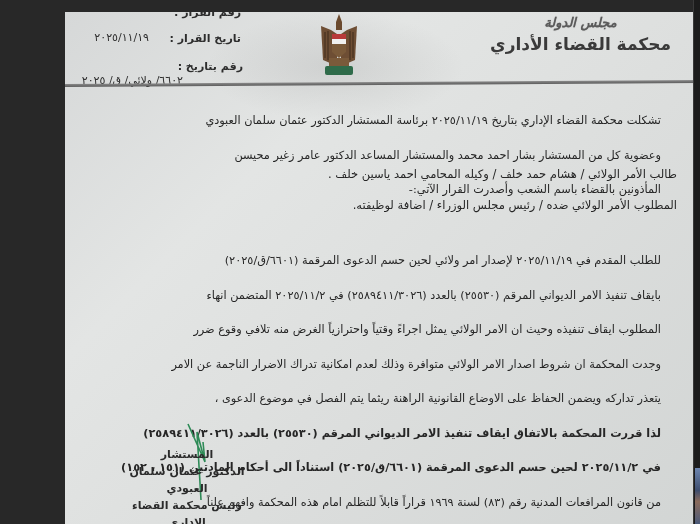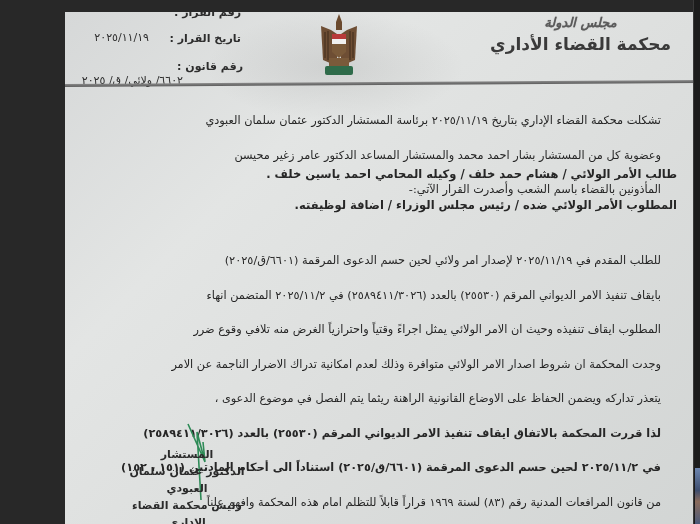--- a/index.html
+++ b/index.html
@@ -52,21 +52,21 @@
     background:linear-gradient(#8a8a8a, #5d5d5d);
     transform:rotate(-0.35deg);
   }
   .body-text {
     position:absolute; right:22px; left:24px; font-size:11.3px; line-height:18.5px;
     text-align:justify; text-align-last:right;
   }
   .bold { font-weight:bold; }
   .para { margin:16px; }
   .parties { position:absolute; right:22px; left:24px; top:146px; font-size:11.5px; }
-  .parties .p { font-weight:bold; margin-bottom:14px; line-height:17px; }
+  .parties .p { font-weight:normal; margin-bottom:14px; line-height:17px; }
   .signature {
     position:absolute; left:62px; top:434px; width:120px; text-align:center;
     font-size:11px; font-weight:bold; line-height:17px; color:#2b2b2b;
   }
   .sig-mark { position:absolute; left:118px; top:410px; width:40px; height:80px; }
 </style>
 </head>
 <body>
 
 <div class="doc">
@@ -85,21 +85,21 @@
     <rect x="15" y="27" width="14" height="5" fill="#f0f0f0"></rect>
     <path d="M15 32 L29 32 L29 40 L22 46 L15 40 Z" fill="#7a5a3a"></path>
     <rect x="8" y="54" width="28" height="9" rx="2" fill="#2f6b4a"></rect>
     <rect x="12" y="46" width="20" height="8" fill="#7a5a3a"></rect>
   </svg>
 
   <div class="meta">
     <div class="row lbl" style="top:-6px;right:30px;">رقم القرار :</div>
     <div class="row lbl" style="top:20px;right:30px;">تاريخ القرار :</div>
     <div class="row" style="top:19px;right:122px;">٢٠٢٥/١١/١٩</div>
-    <div class="row lbl" style="top:48px;right:28px;">رقم قانون :</div>
+    <div class="row lbl" style="top:48px;right:28px;">رقم بتاريخ :</div>
     <div class="row" style="top:62px;right:88px;">٦٦٠٢/ ولائي/ ق/ ٢٠٢٥</div>
   </div>
 
   <div class="rule"></div>
 
   <div class="body-text" style="top:84px;">
     <p class="para">تشكلت محكمة القضاء الإداري بتاريخ ٢٠٢٥/١١/١٩ برئاسة المستشار الدكتور عثمان سلمان العبودي</p>
     <p class="para">وعضوية كل من المستشار بشار احمد محمد والمستشار المساعد الدكتور عامر زغير محيسن</p>
     <p class="para">المأذونين بالقضاء باسم الشعب وأصدرت القرار الآتي:-</p>
   </div>

